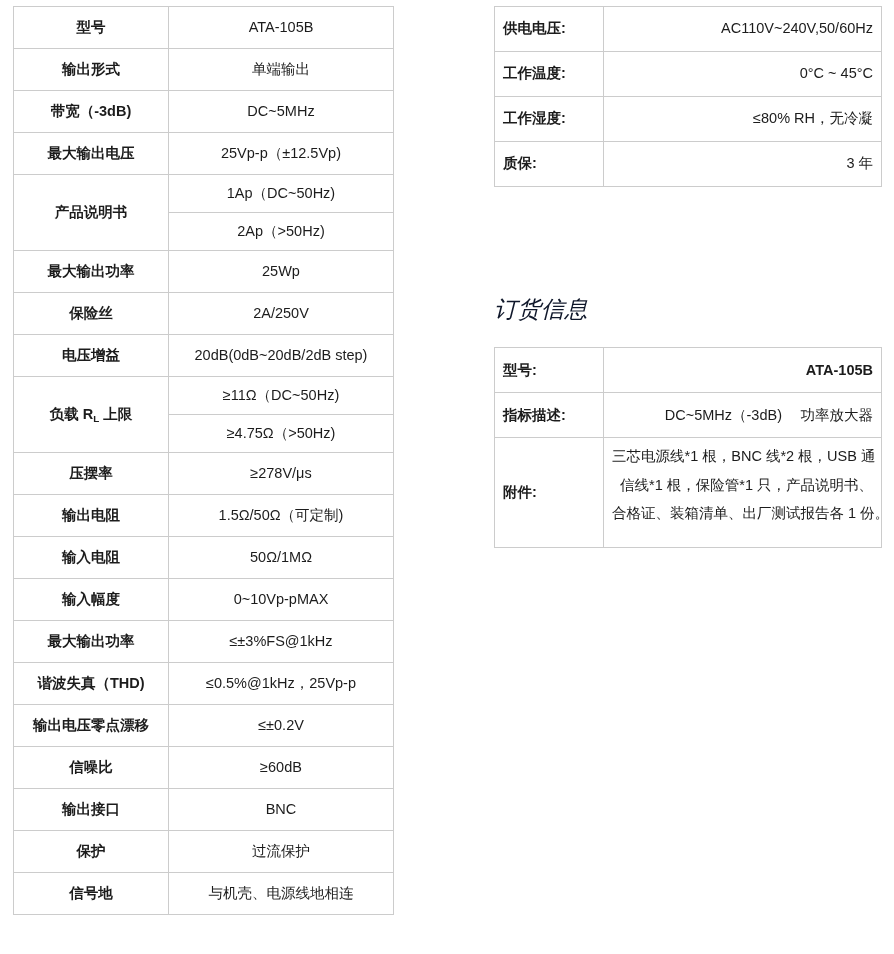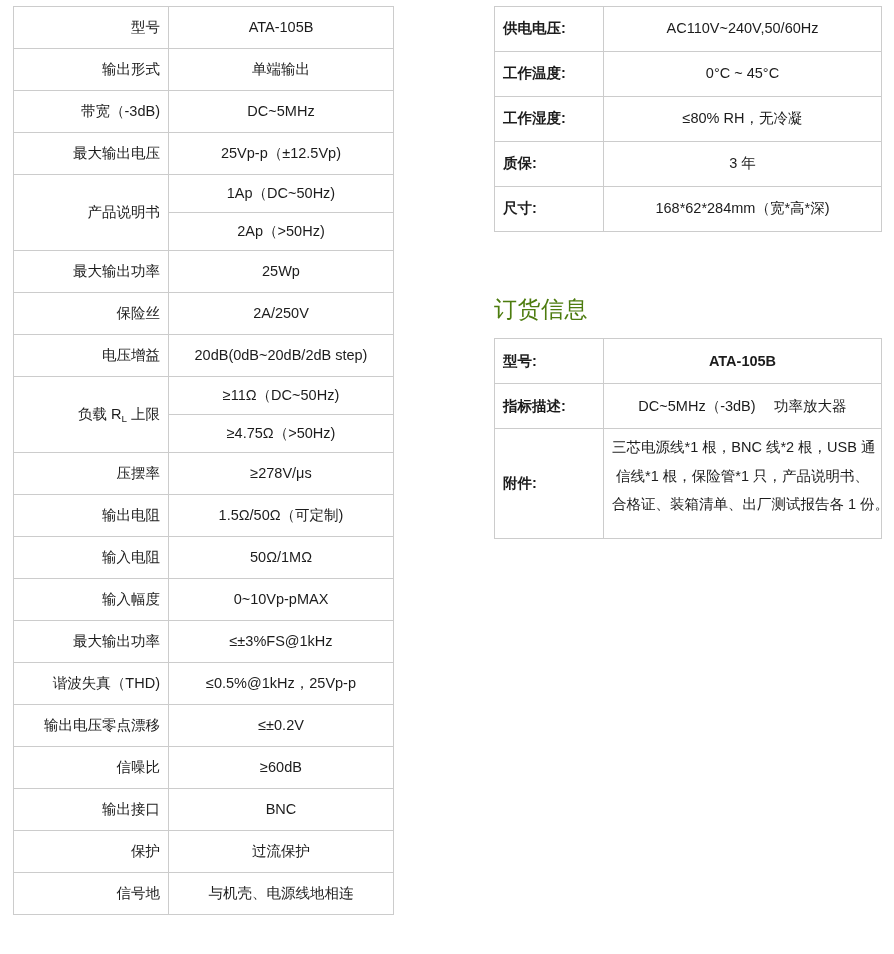--- a/index.html
+++ b/index.html
@@ -33,33 +33,33 @@
   .spec-table td {
     border: 1px solid #cccccc;
     padding: 0 8px;
     font-size: 14.5px;
     line-height: 1.45;
     color: #1c1c1c;
     vertical-align: middle;
     box-sizing: border-box;
   }
   .lbl {
-    font-weight: normal;
-    text-align: right;
+    font-weight: bold;
+    text-align: center;
   }
   .val {
     text-align: center;
   }
   .lbl-left {
     font-weight: bold;
     text-align: left;
     padding-left: 14px;
   }
   .val-left {
-    text-align: center;
+    text-align: right;
     padding-left: 14px;
   }
 
   
   #left-table-wrap {
     position: absolute;
     left: 13px;
     top: 6px;
     width: 380px;
   }
@@ -88,24 +88,25 @@
   
   #order-section {
     position: absolute;
     left: 494px;
     top: 297px;
     width: 387px;
   }
   #order-heading {
     font-size: 23px;
     font-weight: normal;
-    color: #4d7c0f;
-    margin: 0 0 16px 0;
+    color: #0f172a;
+    margin: 0 0 25px 0;
     line-height: 1.1;
     letter-spacing: 0.5px;
+    font-style: italic;
   }
   #order-table {
     width: 387px;
   }
   #order-table .c-lbl { width: 109px; }
   #order-table .c-val { width: 278px; }
   #order-table td { height: 45px; }
   #order-table td.acc-cell {
     height: 92px;
     line-height: 1.95;
@@ -241,24 +242,20 @@
             <td class="val-left">0°C ~ 45°C</td>
           </tr>
           <tr>
             <td class="lbl-left">工作湿度:</td>
             <td class="val-left">≤80% RH，无冷凝</td>
           </tr>
           <tr>
             <td class="lbl-left">质保:</td>
             <td class="val-left">3 年</td>
           </tr>
-          <tr>
-            <td class="lbl-left">尺寸:</td>
-            <td class="val-left">168*62*284mm（宽*高*深)</td>
-          </tr>
         </tbody>
     </table>
   </div>
 
   <div id="order-section">
     <h2 id="order-heading">订货信息</h2>
     <table class="spec-table" id="order-table">
       <colgroup>
         <col class="c-lbl">
           <col class="c-val">

